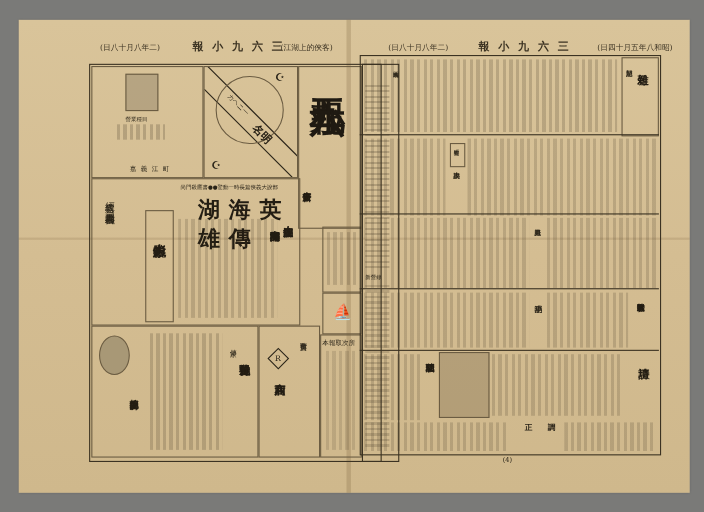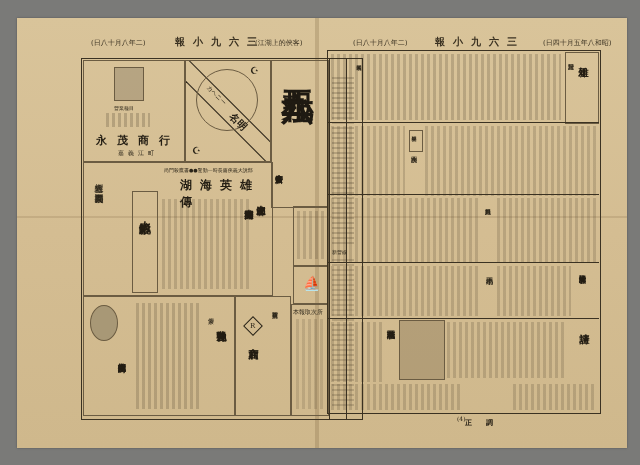--- a/index.html
+++ b/index.html
@@ -35,21 +35,20 @@
     <div class="masthead-line" style="left:28px;">(日八十月八年二)</div>
     <div class="masthead-line mh-title" style="left:112px;top:17px;">報小九六三</div>
     <div class="masthead-line" style="left:192px;">(江湖上的俠客)</div>
 
     <div class="box" style="left:18px;top:40px;width:264px;height:360px;"></div>
 
     <div class="box thin" style="left:20px;top:42px;width:100px;height:100px;">
       <div style="position:absolute;left:30px;top:6px;width:28px;height:32px;border:1px solid #6b5c42;background:rgba(120,110,90,.35);"></div>
       <div style="position:absolute;left:30px;top:44px;font-size:5px;">營業種目</div>
       <div class="lines" style="position:absolute;left:22px;top:52px;width:44px;height:14px;opacity:.6;"></div>
-      <div class="hdr" style="position:absolute;left:12px;top:72px;font-size:11px;letter-spacing:10px;">永茂商行</div>
       <div style="position:absolute;left:34px;top:88px;font-size:6px;letter-spacing:4px;">嘉義江町</div>
     </div>
 
     <div class="box thin" style="left:122px;top:42px;width:84px;height:100px;overflow:hidden;">
       <div style="position:absolute;left:-20px;top:46px;width:140px;height:1px;background:#2a2418;transform:rotate(45deg);"></div>
       <div style="position:absolute;left:-30px;top:60px;width:140px;height:1px;background:#2a2418;transform:rotate(45deg);"></div>
       <div style="position:absolute;left:10px;top:8px;width:60px;height:60px;border:1px solid #6b5c42;border-radius:50%;"></div>
       <div class="hdr" style="position:absolute;left:42px;top:54px;font-size:10px;transform:rotate(45deg);">名明</div>
       <div style="position:absolute;left:18px;top:30px;font-size:6px;transform:rotate(45deg);">カヘニ一</div>
       <div class="icon" style="left:64px;top:4px;font-size:10px;">☪</div>
@@ -62,21 +61,21 @@
 
     <div class="box" style="left:266px;top:40px;width:32px;height:360px;">
       <div class="vtext" style="position:absolute;right:1px;top:2px;font-size:5px;">汽車時間表</div>
       <div class="rows" style="position:absolute;left:2px;top:18px;width:22px;height:170px;opacity:.7;"></div>
       <div style="position:absolute;left:2px;top:190px;font-size:5px;">新營線</div>
       <div class="rows" style="position:absolute;left:2px;top:200px;width:22px;height:150px;opacity:.6;"></div>
     </div>
 
     <div class="box thin" style="left:20px;top:144px;width:188px;height:132px;">
       <div style="position:absolute;left:80px;top:4px;font-size:5px;white-space:nowrap;">尚門殺鷹書●●驚動一時長篇俠義大說部</div>
-      <div class="hdr" style="position:absolute;left:96px;top:14px;font-size:12px;letter-spacing:8px;">湖海英雄傳</div>
+      <div class="hdr" style="position:absolute;left:96px;top:14px;font-size:20px;letter-spacing:8px;">湖海英雄傳</div>
       <div class="lines" style="position:absolute;left:78px;top:36px;width:90px;height:90px;opacity:.5;"></div>
       <div class="vtext hdr" style="position:absolute;left:172px;top:36px;font-size:9px;">江湖上的俠客！</div>
       <div class="vtext hdr" style="position:absolute;left:160px;top:40px;font-size:9px;">湖海間的英雄！</div>
       <div class="box thin" style="left:48px;top:28px;width:24px;height:100px;">
         <div class="vtext hdr" style="position:absolute;left:6px;top:20px;font-size:12px;">鏡中人影</div>
       </div>
       <div class="vtext" style="position:absolute;left:10px;top:14px;font-size:9px;">經售處 泰義圖書局</div>
     </div>
 
     <div class="vtext hdr" style="position:absolute;left:212px;top:150px;font-size:8px;">新書廣告</div>
@@ -140,19 +139,19 @@
     <div class="lines" style="position:absolute;left:180px;top:248px;width:74px;height:50px;opacity:.5;"></div>
     <div class="vtext hdr" style="position:absolute;left:262px;top:252px;font-size:7px;">寡婦的哀歌</div>
 
     <div style="position:absolute;left:10px;top:300px;width:272px;height:1px;background:#3b3222;"></div>
     <div class="box thin" style="left:82px;top:302px;width:44px;height:58px;background:rgba(90,75,50,.25);"></div>
     <div class="vtext hdr" style="position:absolute;left:70px;top:306px;font-size:8px;">花園瑣話</div>
     <div class="lines" style="position:absolute;left:14px;top:304px;width:54px;height:60px;opacity:.5;"></div>
     <div class="lines" style="position:absolute;left:130px;top:304px;width:118px;height:56px;opacity:.5;"></div>
     <div class="vtext hdr" style="position:absolute;left:262px;top:308px;font-size:10px;">詩壇</div>
 
-    <div class="hdr" style="position:absolute;left:148px;top:366px;font-size:7px;letter-spacing:14px;margin-top:34px;">正調</div>
+    <div class="hdr" style="position:absolute;left:160px;top:366px;font-size:7px;letter-spacing:14px;">正調</div>
     <div class="lines" style="position:absolute;left:14px;top:366px;width:130px;height:26px;opacity:.5;"></div>
     <div class="lines" style="position:absolute;left:196px;top:366px;width:84px;height:26px;opacity:.5;"></div>
 
     <div style="position:absolute;left:140px;top:397px;font-size:6px;">(4)</div>
   </div>
 </div>
 
 </body></html>

